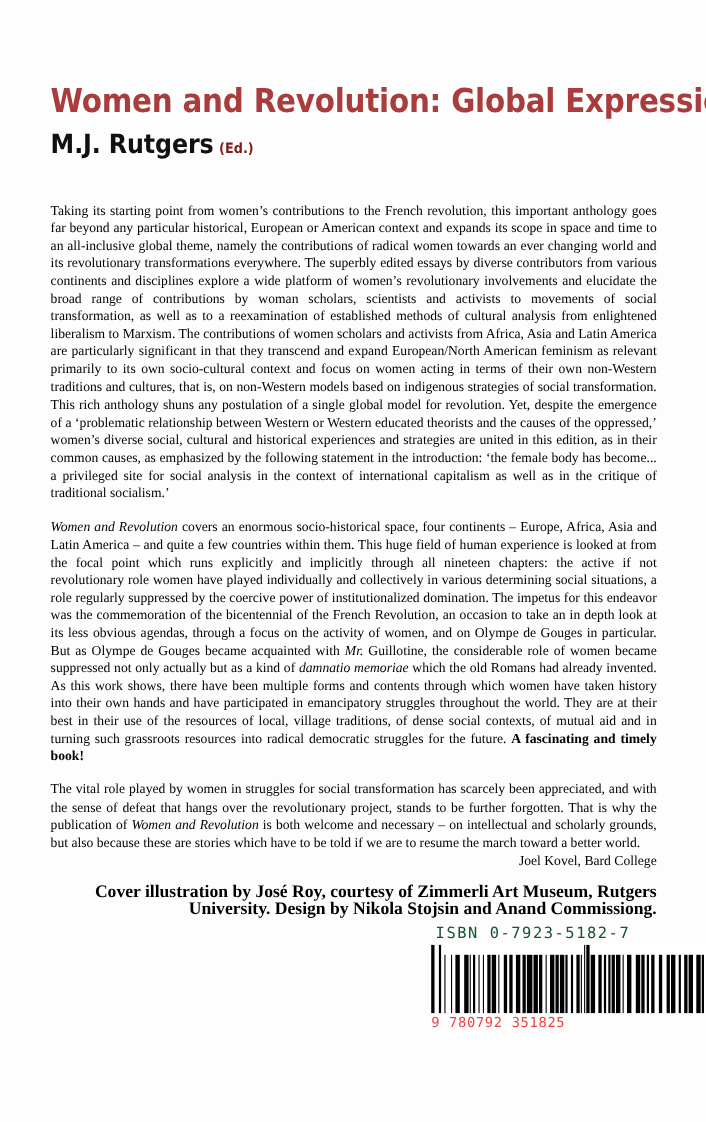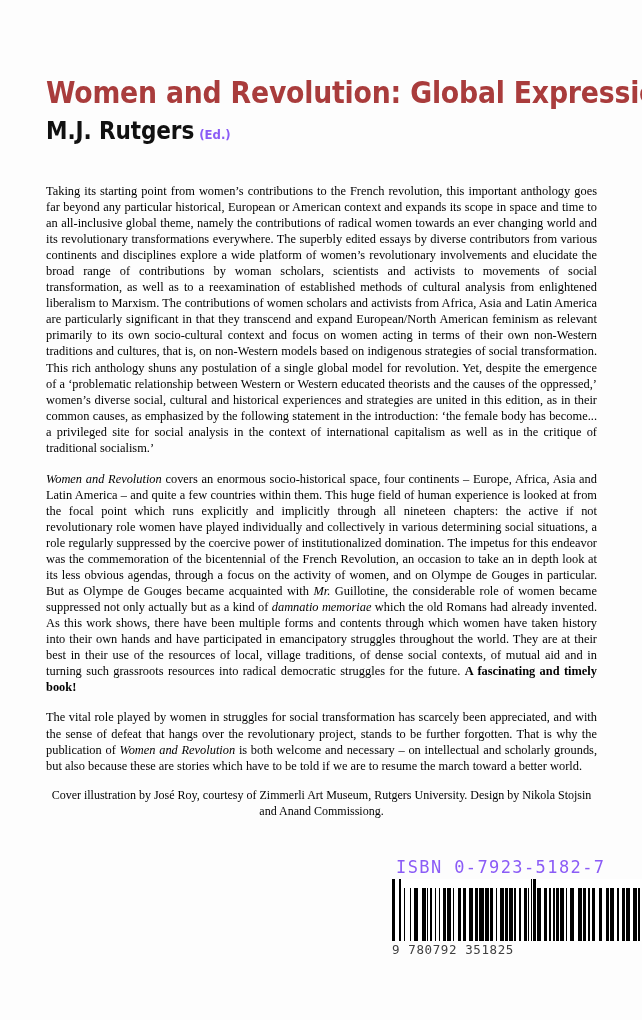--- a/index.html
+++ b/index.html
@@ -51,21 +51,21 @@
     font-family: "DejaVu Sans Condensed", "Liberation Sans Narrow", "Liberation Sans", sans-serif;
     font-weight: bold;
     font-size: 24px;
     color: #111111;
     letter-spacing: -0.1px;
   }
   .author-role {
     font-family: "DejaVu Sans Condensed", "Liberation Sans Narrow", "Liberation Sans", sans-serif;
     font-weight: bold;
     font-size: 13px;
-    color: #8b5cf6;
+    color: #7f1d1d;
     margin-left: 5px;
     vertical-align: baseline;
   }
 
   
   .body-block {
     position: absolute;
     left: 46px;
     top: 183px;
     width: 551px;
@@ -85,43 +85,44 @@
     text-align: right;
     font-size: 12.4px;
     line-height: 16.05px;
     margin: 0;
   }
   .gap-lg { height: 15px; }
   .gap-md { height: 14px; }
   .gap-sm { height: 13px; }
 
   .credit {
-    text-align: center;
-    font-size: 12px;
+    text-align: right;
+    font-size: 16px;
     line-height: 16.05px;
     margin: 0;
+    font-weight: bold;
   }
 
   em.it { font-style: italic; }
   strong.bd { font-weight: bold; }
 
   
   .barcode-zone {
     position: absolute;
     left: 392px;
     top: 841px;
     width: 206px;
   }
   .isbn-text {
     font-family: "DejaVu Sans Mono", "Liberation Mono", monospace;
-    font-size: 17px;
+    font-size: 14px;
     letter-spacing: 1.4px;
-    color: #8b5cf6;
-    white-space: nowrap;
-    margin: 16px 0 2px 4px;
+    color: #14532d;
+    white-space: nowrap;
+    margin: 0 0 2px 4px;
   }
   .barcode-row {
     display: flex;
     align-items: flex-start;
     gap: 9px;
   }
   .main-symbol { position: relative; }
 
   .bars {
     display: flex;
@@ -133,21 +134,21 @@
   .bars span.guard { height: 100%; }
   .bars span.short { height: 86%; }
   .gapw { background: transparent !important; }
 
   .digits {
     font-family: "DejaVu Sans Mono", "Liberation Mono", monospace;
     font-size: 12.5px;
     letter-spacing: 0.6px;
     margin-top: 1px;
     white-space: nowrap;
-    color: #404040;
+    color: #ef4444;
   }
   .digits-main { padding-left: 0px; }
 
   
   .publisher {
     position: absolute;
     left: 47px;
     top: 927px;
     font-family: "DejaVu Sans Condensed", "Liberation Sans Narrow", "Liberation Sans", sans-serif;
     font-weight: bold;
@@ -173,20 +174,21 @@
 
     <p class="blurb" id="blurb-1-text"><span>Taking its starting point from women’s contributions to the French revolution, this important anthology goes far beyond any particular historical, European or American context and expands its scope in space and time to an all-inclusive global theme, namely the contributions of radical women towards an ever changing world and its revolutionary transformations everywhere. The superbly edited essays by diverse contributors from various continents and disciplines explore a wide platform of women’s revolutionary involvements and elucidate the broad range of contributions by woman scholars, scientists and activists to movements of social transformation, as well as to a reexamination of established methods of cultural analysis from enlightened liberalism to Marxism. The contributions of women scholars and activists from Africa, Asia and Latin America are particularly significant in that they transcend and expand European/North American feminism as relevant primarily to its own socio-cultural context and focus on women acting in terms of their own non-Western traditions and cultures, that is, on non-Western models based on indigenous strategies of social transformation. This rich anthology shuns any postulation of a single global model for revolution. Yet, despite the emergence of a ‘problematic relationship between Western or Western educated theorists and the causes of the oppressed,’ women’s diverse social, cultural and historical experiences and strategies are united in this edition, as in their common causes, as emphasized by the following statement in the introduction: ‘the female body has become... a privileged site for social analysis in the context of international capitalism as well as in the critique of traditional socialism.’</span></p>
 
     <div class="gap-lg"></div>
 
     <p class="blurb" id="blurb-2-text"><em class="it">Women and Revolution</em><span> covers an enormous socio-historical space, four continents – Europe, Africa, Asia and Latin America – and quite a few countries within them. This huge field of human experience is looked at from the focal point which runs explicitly and implicitly through all nineteen chapters: the active if not revolutionary role women have played individually and collectively in various determining social situations, a role regularly suppressed by the coercive power of  institutionalized domination. The impetus for this endeavor was the commemoration of the bicentennial of the French Revolution, an occasion to take an in depth look at its less obvious agendas, through a focus on the activity of women, and on Olympe de Gouges in particular. But as Olympe de Gouges became acquainted with </span><em class="it">Mr.</em><span> Guillotine, the considerable role of women became suppressed not only actually but as a kind of </span><em class="it">damnatio memoriae</em><span> which the old Romans had already invented. As this work shows, there have been multiple forms and contents through which women have taken history into their own hands and have participated in emancipatory struggles throughout the world. They are at their best in their use of the resources of local, village traditions, of dense social contexts, of mutual aid and in turning such grassroots resources into radical democratic struggles for the future. </span><strong class="bd">A fascinating and timely book!</strong></p>
 
     <div class="gap-md"></div>
 
     <p class="blurb" id="blurb-3-text"><span>The vital role played by women in struggles for social transformation has scarcely been appreciated, and with the sense of defeat that hangs over the revolutionary project, stands to be further forgotten. That is why the publication of </span><em class="it">Women and Revolution</em><span> is both welcome and necessary – on intellectual and scholarly grounds, but also because these are stories which have to be told if we are to resume the march toward a better world.</span></p>
+    <p class="attribution">Joel Kovel, Bard College</p>
 
     <div class="gap-sm"></div>
 
     <p class="credit">Cover illustration by José Roy, courtesy of Zimmerli Art Museum, Rutgers University. Design by Nikola Stojsin and Anand Commissiong.</p>
   </div>
 
   <div class="barcode-zone">
     <div class="isbn-text">ISBN 0-7923-5182-7</div>
     <div class="barcode-row">
       <div class="main-symbol">

